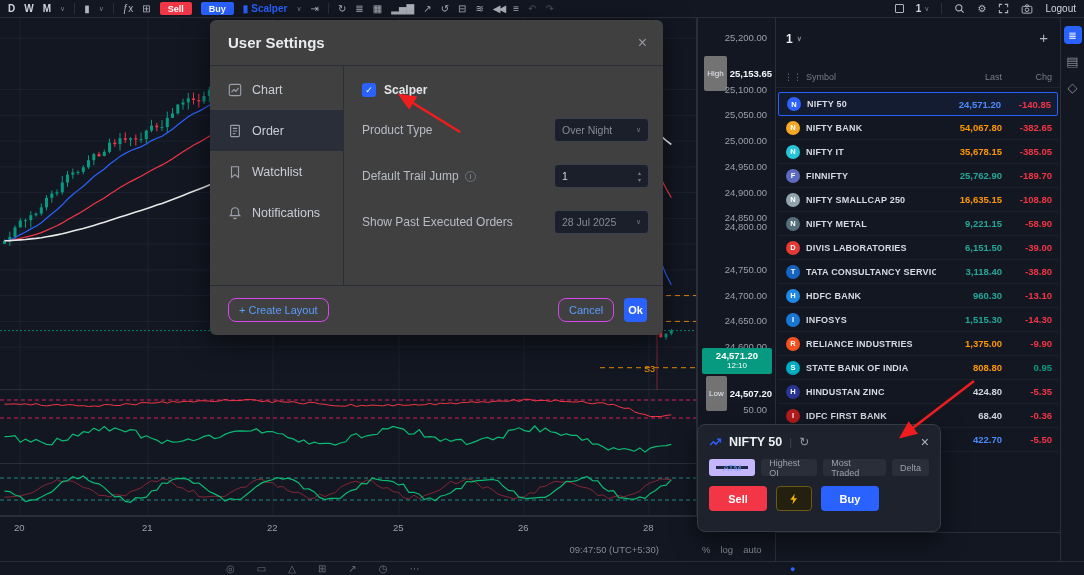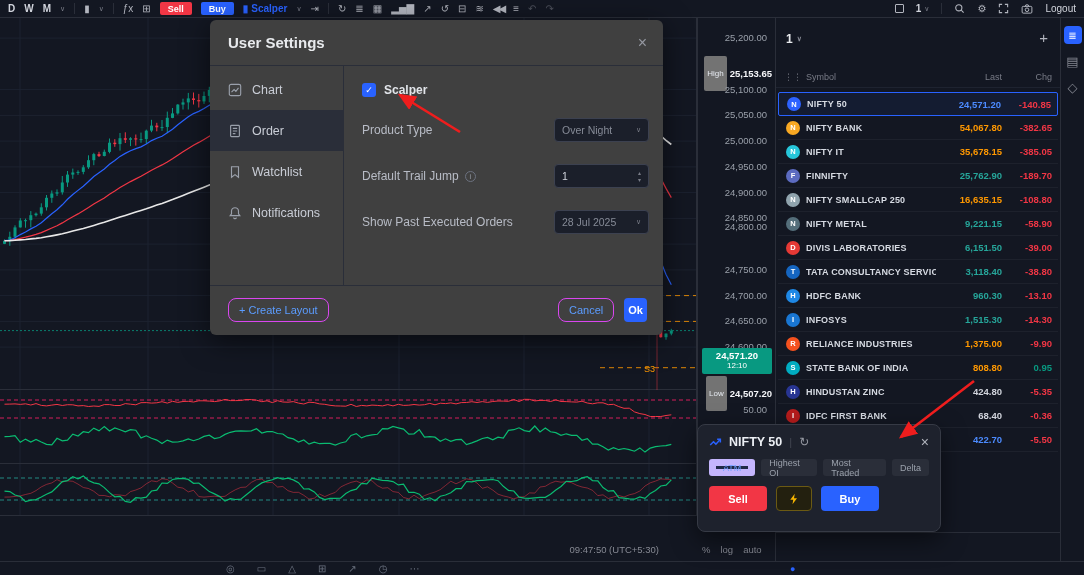--- a/index.html
+++ b/index.html
@@ -502,20 +502,28 @@
         <span class="p">24,571.20</span>
         <span class="t">12:10</span>
       </div>
       <div class="hl-row" style="top:358px">
         <span class="tag">Low</span>
         <span class="hl-val">24,507.20</span>
       </div>
       <span class="pl" style="top:386px">50.00</span>
     </div>
 
+    <div class="time-axis">
+      <span class="tl" style="left:14px">20</span>
+      <span class="tl" style="left:142px">21</span>
+      <span class="tl" style="left:267px">22</span>
+      <span class="tl" style="left:393px">25</span>
+      <span class="tl" style="left:518px">26</span>
+      <span class="tl" style="left:643px">28</span>
+    </div>
 
     <div class="status-row">
       <span class="clock">09:47:50 (UTC+5:30)</span>
       <span class="scale-btns">
         <span>%</span>
         <span>log</span>
         <span>auto</span>
       </span>
     </div>
   </div>

